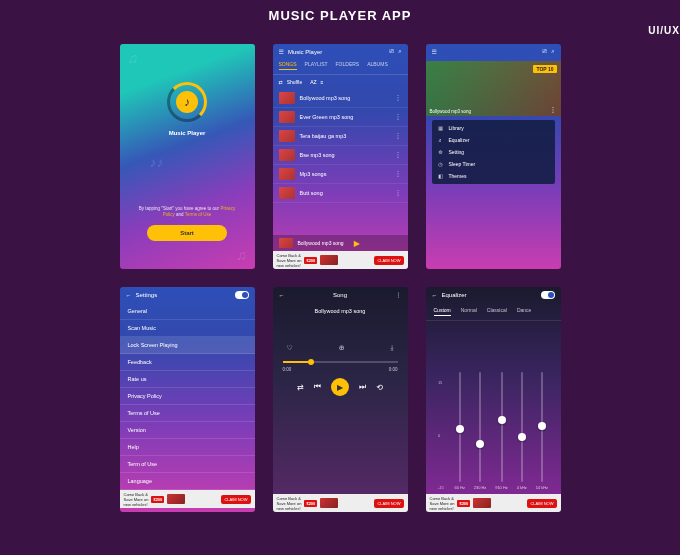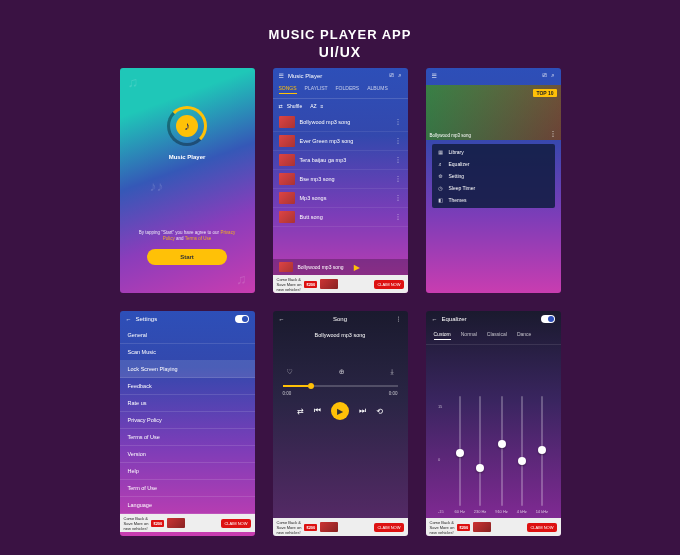--- a/index.html
+++ b/index.html
@@ -4,22 +4,22 @@
 <style>
   * { margin: 0; padding: 0; box-sizing: border-box; }
   body {
     background: #3a1243;
     width: 680px;
     height: 555px;
     font-family: -apple-system, Helvetica, Arial, sans-serif;
     color: #fff;
     overflow: hidden;
   }
-  .page-title { text-align: center; font-size: 13px; font-weight: 700; letter-spacing: 1px; padding-top: 27px; }
-  .page-sub { text-align: center; font-size: 14px; font-weight: 600; letter-spacing: 1px; margin-top: 2px; margin-bottom: 8px; }
+  .page-title { text-align: center; font-size: 13px; font-weight: 700; letter-spacing: 1px; padding-top: 8px; }
+  .page-sub { text-align: right; font-size: 10px; font-weight: 600; letter-spacing: 1px; margin-top: 2px; margin-bottom: 8px; }
   .grid {
     display: grid;
     grid-template-columns: repeat(3, 135px);
     grid-template-rows: 225px 225px;
     gap: 18px;
     justify-content: center;
   }
   .screen {
     width: 135px;
     height: 225px;

